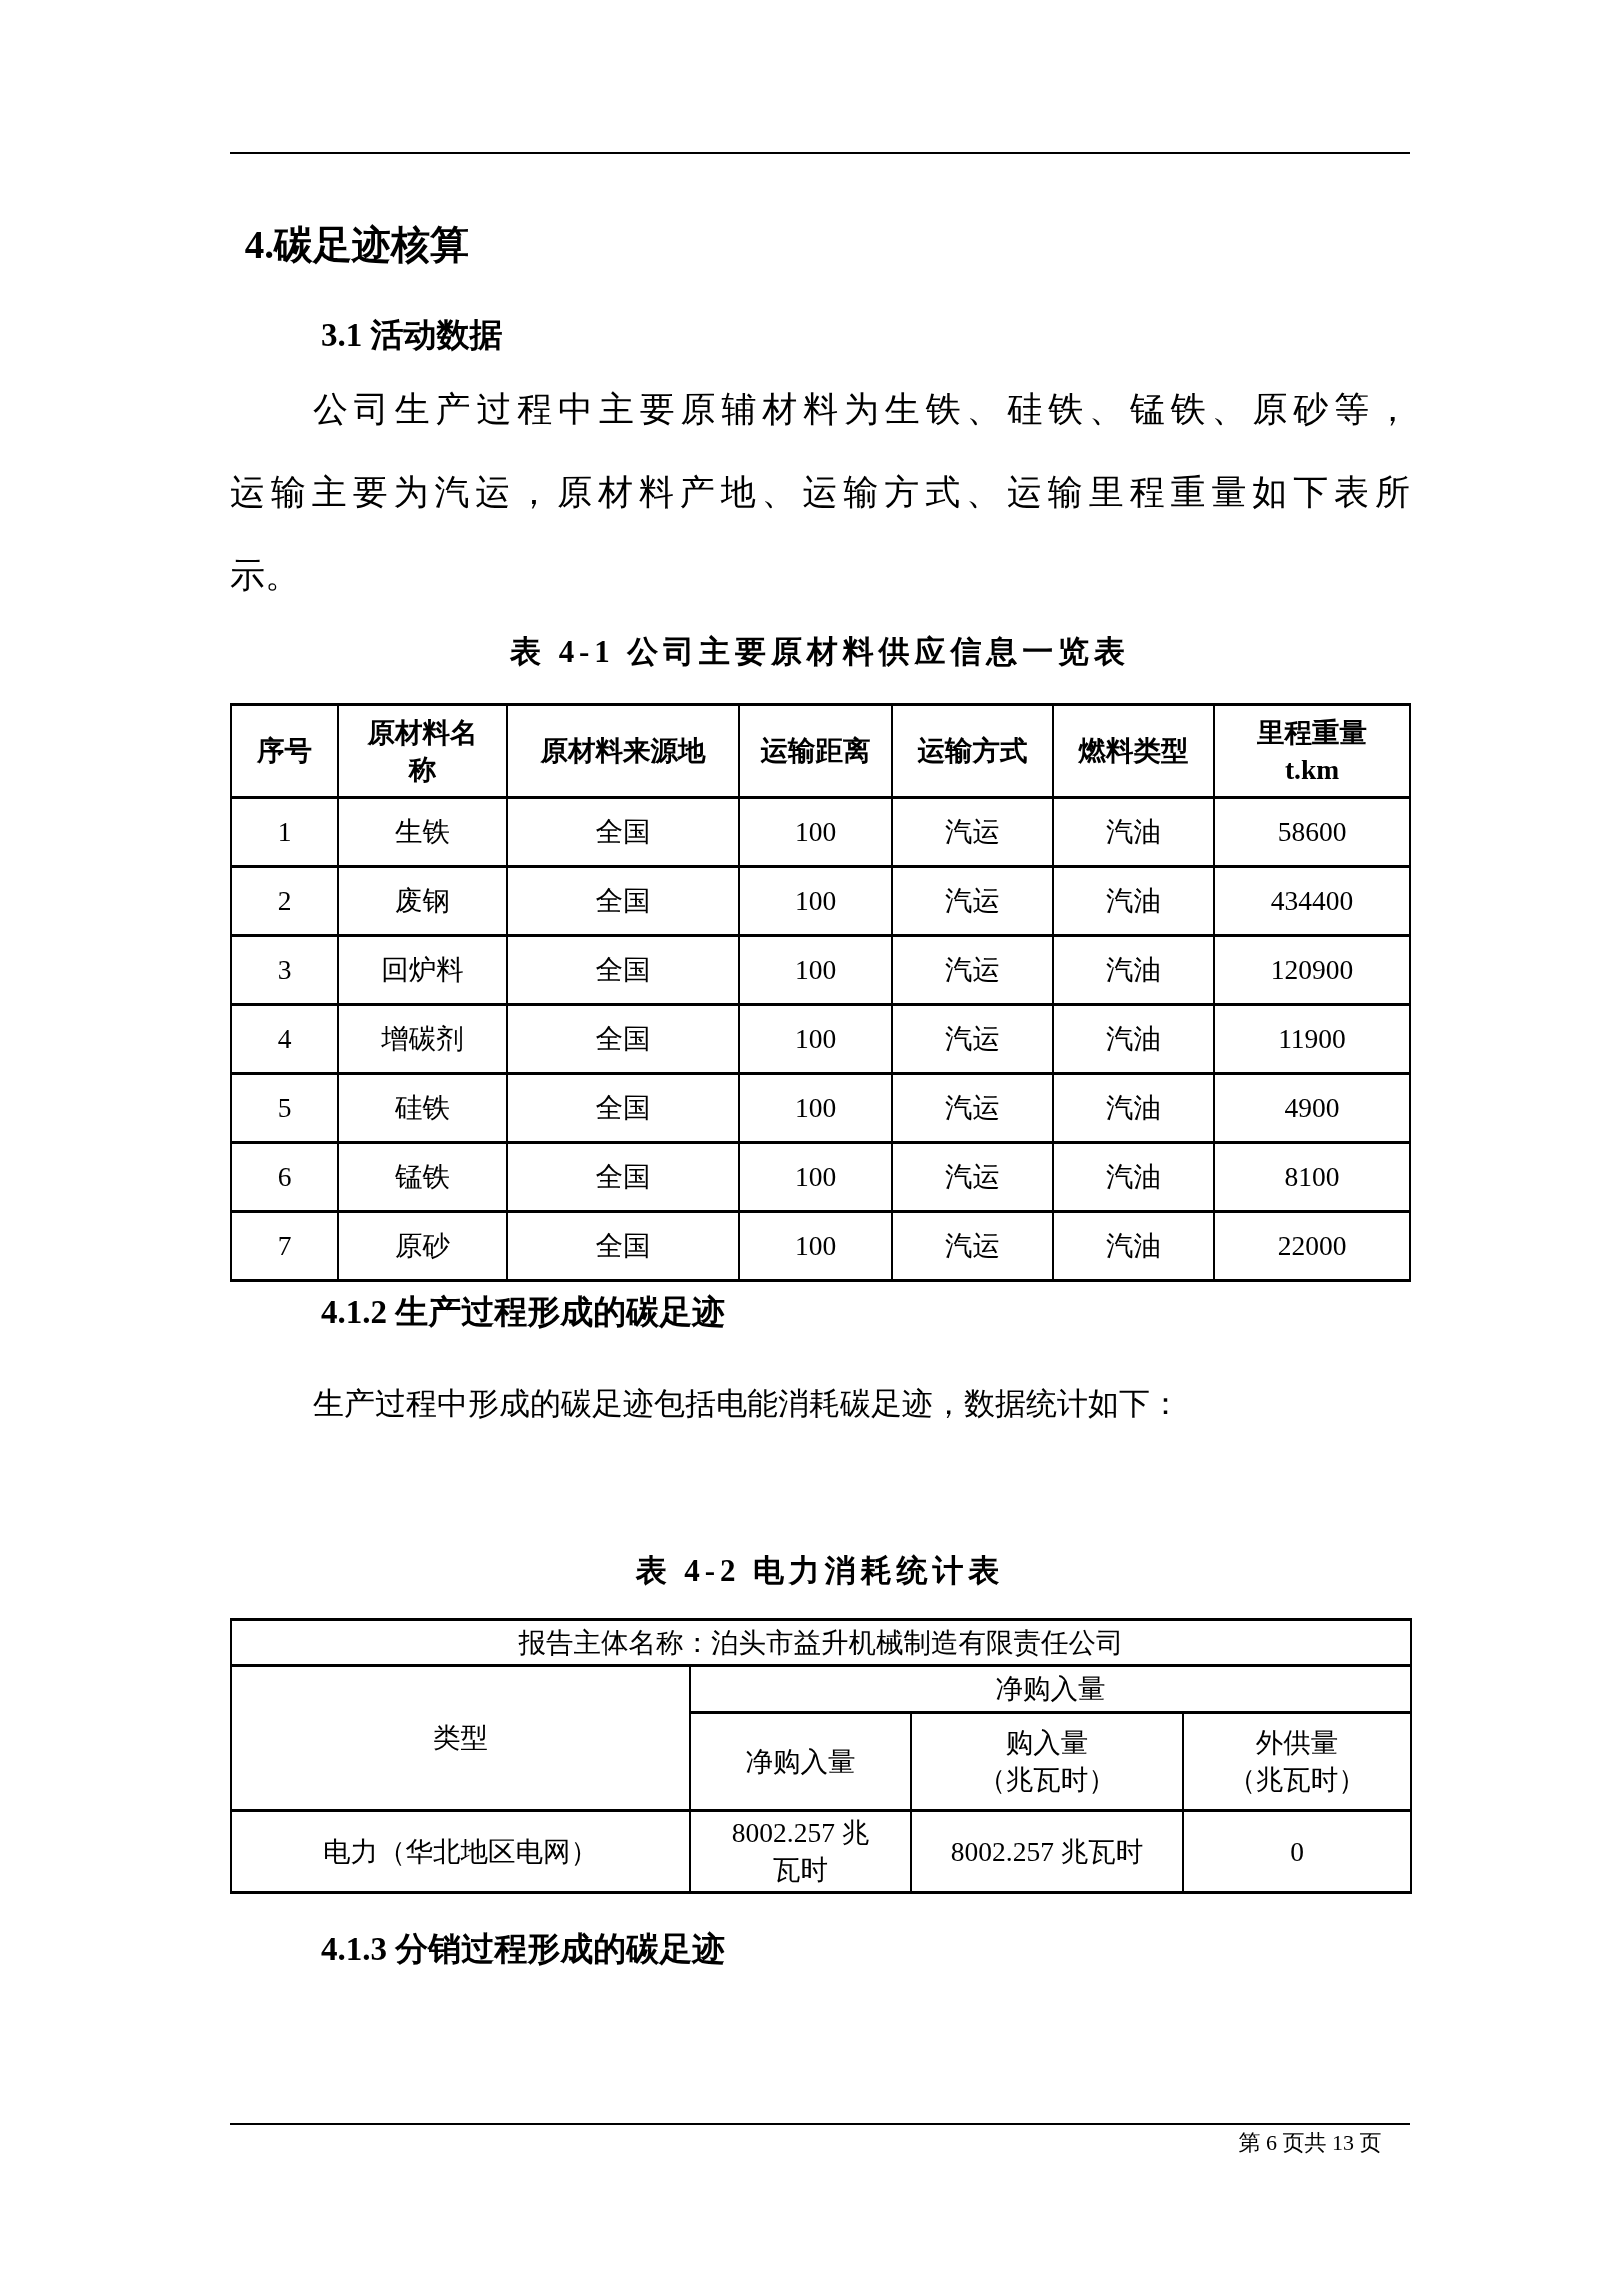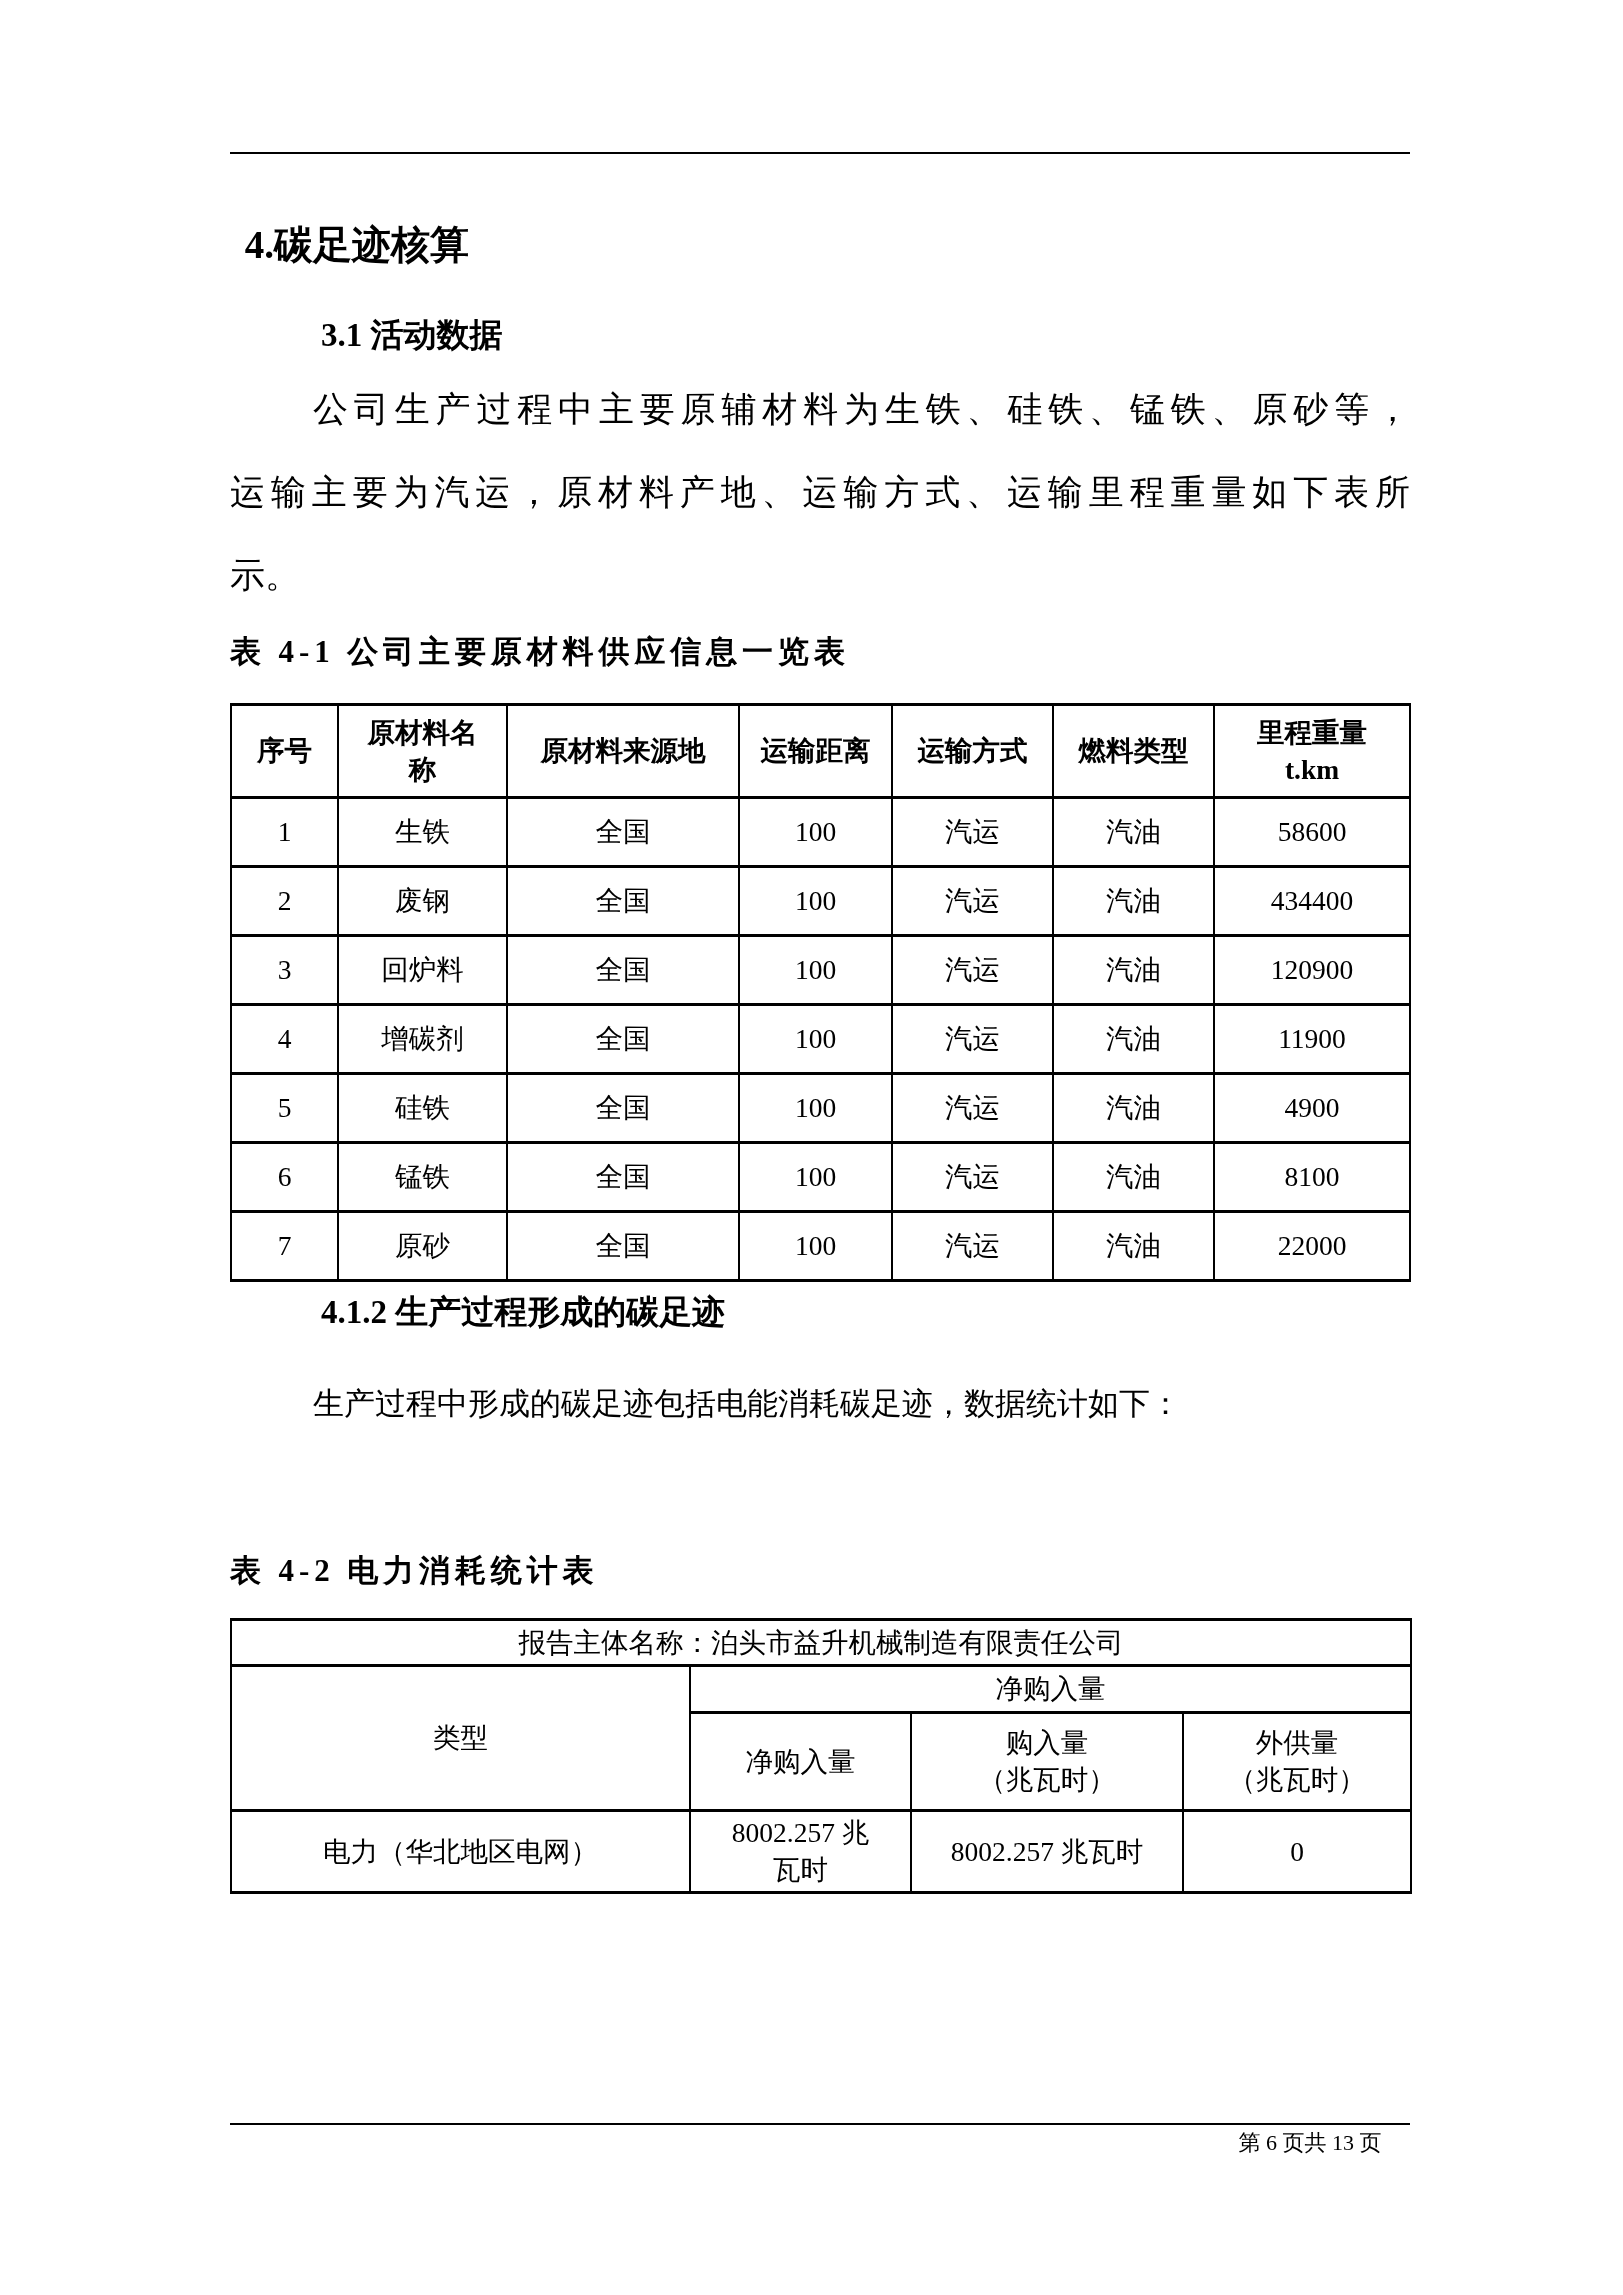--- a/index.html
+++ b/index.html
@@ -17,21 +17,21 @@
   .h2 { margin-top: 49px; margin-left: 91px; font-size: 33px; font-weight: bold; line-height: 1.1; }
   .h3 { margin-left: 91px; font-size: 33px; font-weight: bold; line-height: 1.1; }
   .h3-411 { margin-top: 37px; }
   .h3-412 { margin-top: 12.8px; }
   .h3-413 { margin-top: 37px; }
   .para1 { margin-top: 14.7px; font-size: 35px; line-height: 83px; }
   .pline { text-align: justify; text-align-last: justify; }
   .pline.first { text-indent: 83px; }
   .pline.last { text-align: justify; text-align-last: left; }
   .para2 { margin-top: 54px; font-size: 31px; line-height: 37px; text-indent: 83px; }
-  .tcaption { font-size: 31px; font-weight: bold; letter-spacing: 4.9px; line-height: 1.1; }
+  .tcaption { font-size: 31px; font-weight: bold; text-align: center; letter-spacing: 4.9px; line-height: 1.1; }
   .cap41 { margin-top: 17.7px; }
   .cap42 { margin-top: 132px; }
   table { border-collapse: collapse; table-layout: fixed; width: 1180px; }
   .t41 { margin-top: 34px; }
   .t42 { margin-top: 30px; }
   th, td {
     border: 2px solid #000;
     border-top-width: 3.4px;
     border-bottom-width: 3.4px;
     text-align: center;
@@ -195,18 +195,19 @@
     <tr class="r-data">
       <td>电力（华北地区电网）</td>
       <td>8002.257 兆
 瓦时</td>
       <td>8002.257 兆瓦时</td>
       <td>0</td>
     </tr>
   </tbody>
     </table>
 
+  <div class="h3 h3-413">4.1.3 分销过程形成的碳足迹</div>
 
 </div>
 
 <div class="footer-rule"></div>
 <div class="footer-text">第 6 页共 13 页</div>
 
 
 </body></html>

